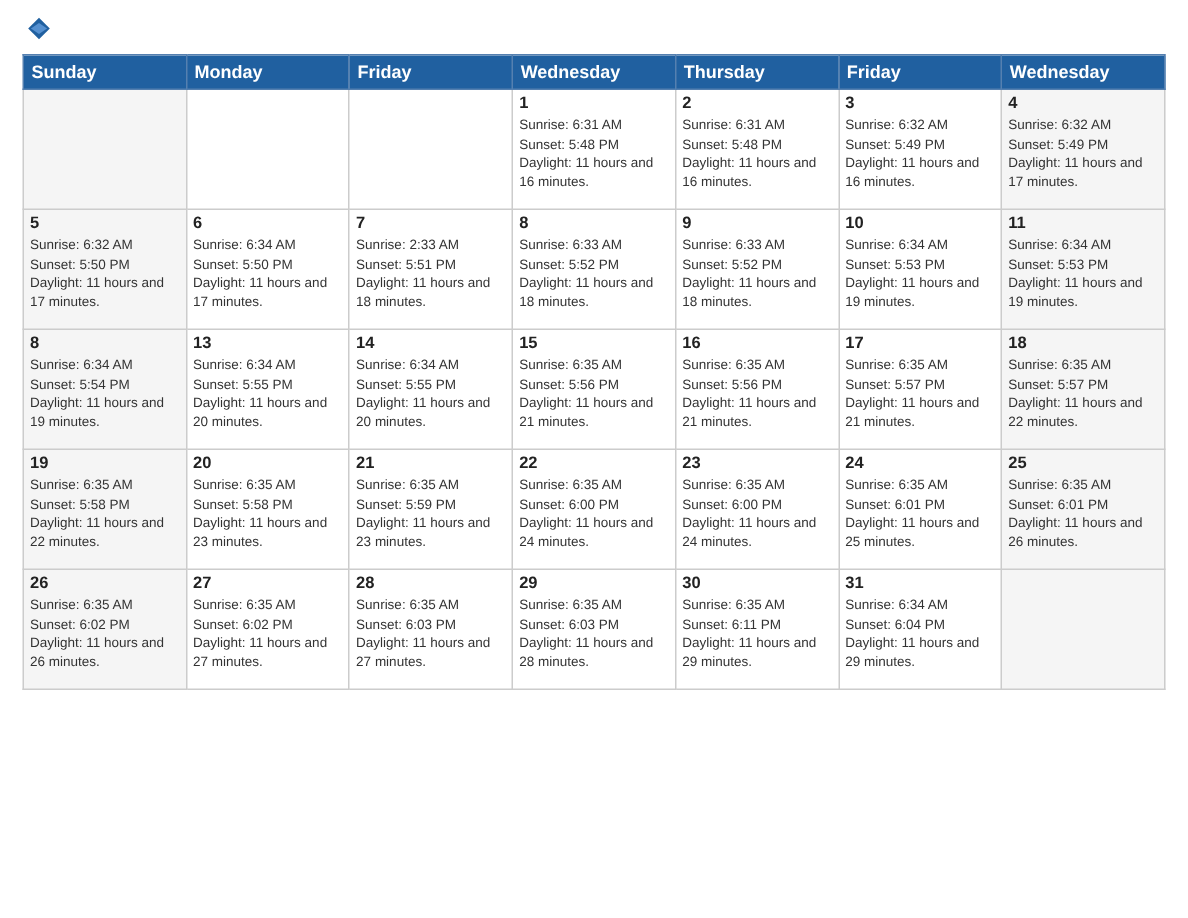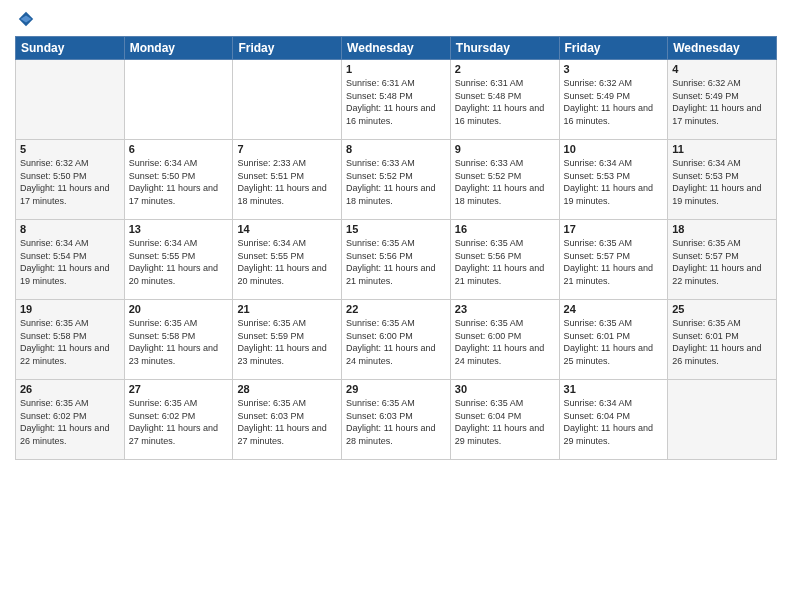--- a/index.html
+++ b/index.html
@@ -349,21 +349,21 @@
           <td>
             <span class="day-num">29</span>
             <div class="day-info">Sunrise: 6:35 AM
 Sunset: 6:03 PM
 Daylight: 11 hours
 and 28 minutes.</div>
           </td>
           <td>
             <span class="day-num">30</span>
             <div class="day-info">Sunrise: 6:35 AM
-Sunset: 6:04 PM
+Sunset: 6:11 PM
 Daylight: 11 hours
 and 29 minutes.</div>
           </td>
           <td>
             <span class="day-num">31</span>
             <div class="day-info">Sunrise: 6:34 AM
 Sunset: 6:04 PM
 Daylight: 11 hours
 and 29 minutes.</div>
           </td>

